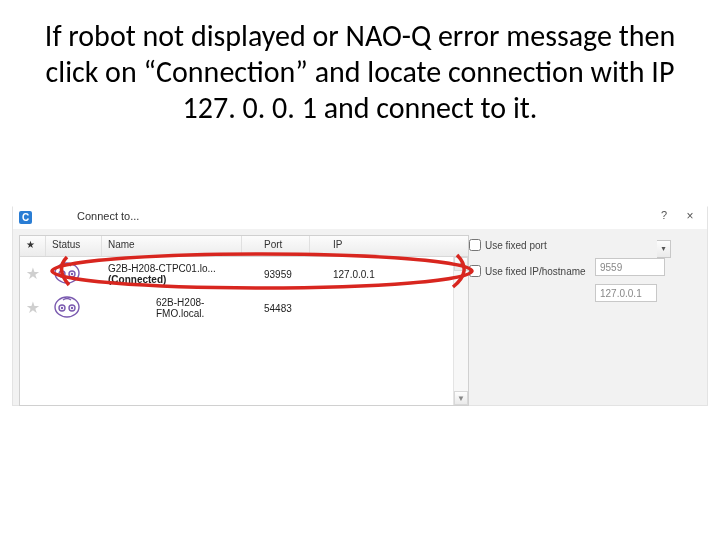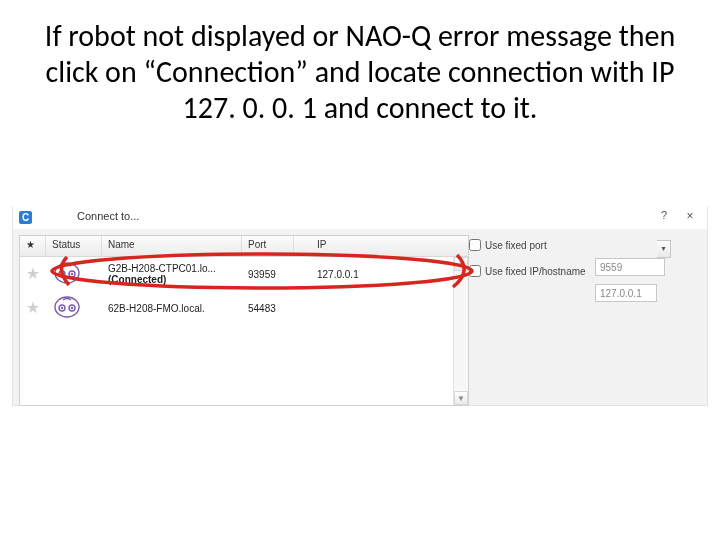--- a/index.html
+++ b/index.html
@@ -154,21 +154,21 @@
   .col {
     border-right: 1px solid #e0e0e0;
     padding: 3px 4px 0 6px;
     font-size: 10px;
     color: #333;
     box-sizing: border-box;
   }
   .c-star  { width: 26px; text-align: center; padding-left:0; }
   .c-status{ width: 56px; }
   .c-name  { width: 140px; }
-  .c-port  { width: 52px; }
+  .c-port  { width: 52px; margin-left: 16px; }
   .c-ip    { flex: 1; border-right:none;margin-left:17px; }
 
   .list-body {
     height: 148px;
     position: relative;
     overflow: hidden;
   }
   .row {
     display: flex;
     align-items: center;
@@ -191,21 +191,21 @@
     font-size:16px;
     line-height:1;
   }
   .robot-icon svg { display:block; }
 
   .name-block {
     line-height: 1.1;
   }
   .name-main { font-weight:normal; font-size:10px; }
   .name-sub  { font-weight:bold; font-size:10px; }
-  .row.second .name-main { font-weight:normal; }
+  .row.second .name-main { font-weight:normal;margin-left:48px; }
 
   .scroll-stub {
     position:absolute;
     right:0; top:0;
     width:14px;
     height:100%;
     border-left:1px solid #e4e4e4;
     background:#f7f7f7;
   }
   .scroll-stub .up, .scroll-stub .dn {

